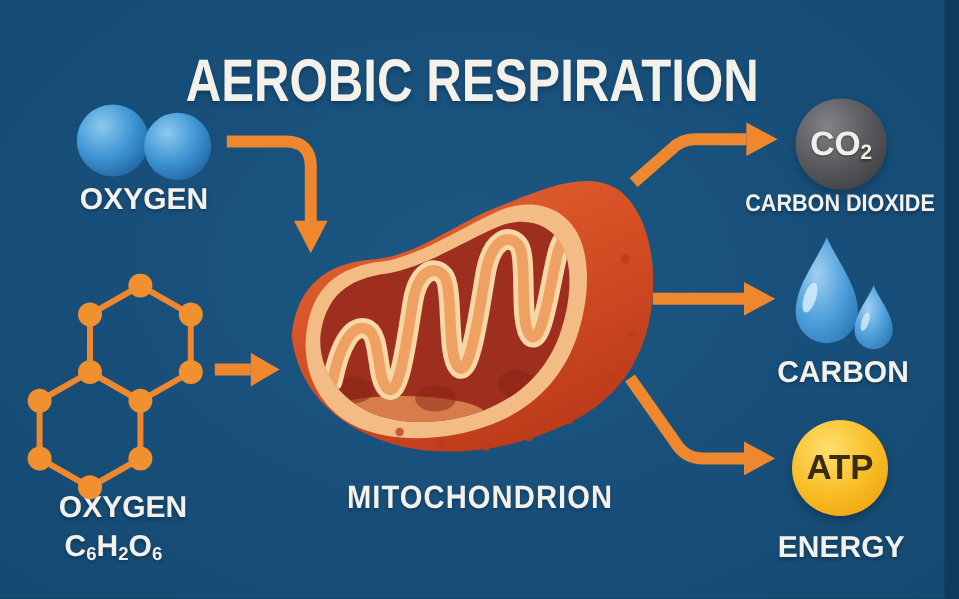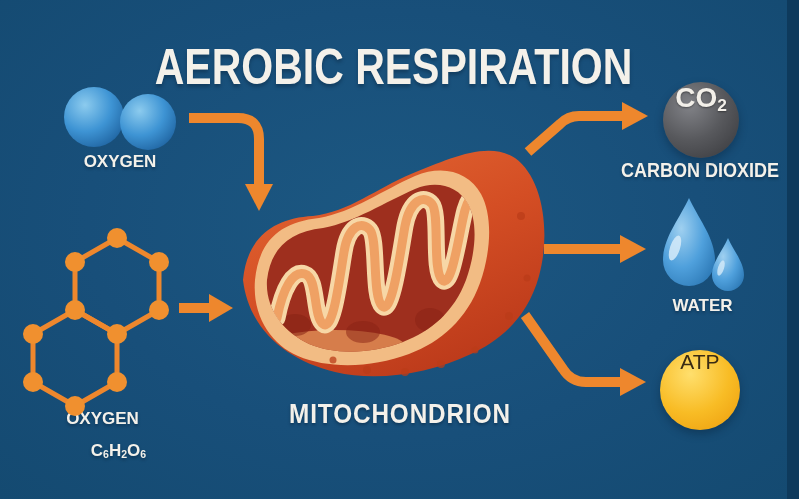--- a/index.html
+++ b/index.html
@@ -12,41 +12,41 @@
   .title {
     position:absolute; top:6px; left:0; width:100%; text-align:center;
     font-size:50px; font-weight:bold; color:#f4f1ea; line-height:1.1;
     transform:scaleX(.82); transform-origin:50% 50%;
     text-shadow:0 3px 4px rgba(5,25,45,.35);
   }
   .label {
     position:absolute; color:#f4f1ea; font-weight:bold; text-align:center;
     text-shadow:0 2px 3px rgba(5,25,45,.4); line-height:1.05;
   }
-  .lab25 { font-size:17px; }
+  .lab25 { font-size:25px; }
   .lab20 { font-size:20px; }
   .lab27 { font-size:27px; }
   .cond  { transform:scaleX(.9); transform-origin:50% 50%; }
   sub.sub { font-size:.62em; vertical-align:-.22em; line-height:0; }
   .sphere {
     position:absolute; border-radius:50%;
-    display:flex; justify-content:center;
+    display:flex; align-items:center; justify-content:center;
   }
   .co2-sphere {
     left:663px; top:82px; width:76px; height:76px;
     background:radial-gradient(circle at 35% 30%, #828388 0%, #58595d 48%, #35363a 100%);
     box-shadow:0 4px 8px rgba(5,25,45,.35);
   }
   .co2-text { color:#f2efe9; font-size:28px; font-weight:bold; text-shadow:0 1px 2px rgba(0,0,0,.4); }
   .atp-badge {
     left:660px; top:350px; width:80px; height:80px;
     background:radial-gradient(circle at 38% 30%, #ffdf6d 0%, #f8bc25 52%, #ec9a0b 100%);
     box-shadow:0 4px 8px rgba(5,25,45,.35);
   }
-  .atp-text { color:#392b14; font-size:21px; font-weight:normal; }
+  .atp-text { color:#392b14; font-size:29px; font-weight:bold; }
   svg { display:block; }
 </style>
 </head>
 <body>
 
 <div class="stage">
 
   <svg class="abs" style="left:0;top:0;z-index:1" width="799" height="499" viewBox="0 0 799 499">
     <g fill="none" stroke="#ee872d" stroke-width="10">
       <path d="M 189,118 L 238,118 Q 259,118 259,139 L 259,186"></path>
@@ -97,21 +97,21 @@
         <circle cx="97" cy="106" r="10"></circle>
       <circle cx="55" cy="82" r="10"></circle>
         <circle cx="55" cy="34" r="10"></circle>
       <circle cx="97" cy="154" r="10"></circle>
         <circle cx="55" cy="178" r="10"></circle>
       <circle cx="13" cy="154" r="10"></circle>
         <circle cx="13" cy="106" r="10"></circle>
     </g>
   </svg>
   <div class="label lab25" style="left:20px;top:410px;width:165px">OXYGEN</div>
-  <div class="label lab25" style="left:36px;top:442px;width:165px">
+  <div class="label lab25" style="left:12px;top:442px;width:165px">
     <span>C</span><sub class="sub">6</sub><span>H</span><sub class="sub">2</sub><span>O</span><sub class="sub">6</sub>
   </div>
 
   <svg class="abs" style="left:225px;top:120px;z-index:2" width="345" height="280" viewBox="0 0 345 280">
     <defs>
       <linearGradient id="beanGrad" x1="0" y1="0" x2="0.6" y2="1">
         <stop offset="0%" stop-color="#e46a35"></stop>
         <stop offset="55%" stop-color="#d44e24"></stop>
         <stop offset="100%" stop-color="#bd3b1b"></stop>
       </linearGradient>
@@ -161,19 +161,20 @@
         <stop offset="0%" stop-color="#9fd0f0"></stop>
         <stop offset="55%" stop-color="#4fa0dc"></stop>
         <stop offset="100%" stop-color="#2b77b4"></stop>
       </radialGradient>
     </defs>
     <path d="M 31,2 C 40,22 57,42 57,64 A 26,26 0 1 1 5,64 C 5,42 22,22 31,2 Z" fill="url(#dropGrad)"></path>
     <path d="M 70,42 C 75,54 86,66 86,79 A 16,16 0 1 1 54,79 C 54,66 65,54 70,42 Z" fill="url(#dropGrad)"></path>
     <ellipse cx="17" cy="52" rx="5" ry="13" transform="rotate(18 17 52)" fill="#d6ebf9" opacity="0.85"></ellipse>
     <ellipse cx="63" cy="72" rx="3" ry="8" transform="rotate(18 63 72)" fill="#d6ebf9" opacity="0.8"></ellipse>
   </svg>
-  <div class="label lab25" style="left:620px;top:297px;width:165px">WATER</div>
+  <div class="label lab25" style="left:620px;top:297px;width:165px">CARBON</div>
 
   <div class="sphere atp-badge" style="z-index:2">
     <div class="atp-text">ATP</div>
   </div>
+  <div class="label lab25" style="left:620px;top:443px;width:162px">ENERGY</div>
 
 </div>
 
 </body></html>

